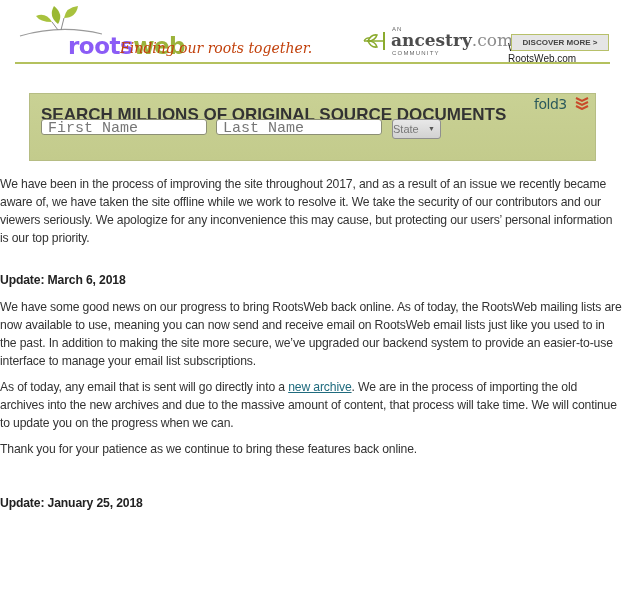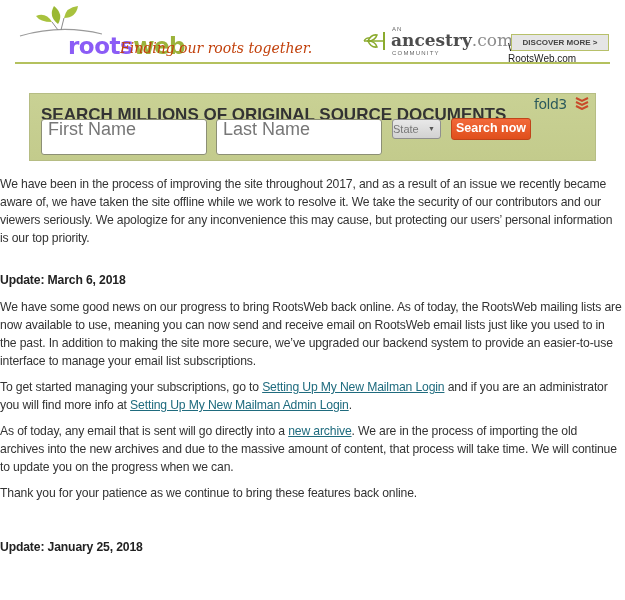--- a/index.html
+++ b/index.html
@@ -20,21 +20,21 @@
   .anc-icon { position: absolute; left: 0; top: 6px; width: 24px; height: 22px; }
   .anc-an { position: absolute; left: 30px; top: 2px; font-size: 6px; color: #666; letter-spacing: 1px; }
   .anc-word { position: absolute; left: 29px; top: 6px; font-family: "DejaVu Serif", serif; font-size: 17px; color: #4d4d4d; font-weight: bold; line-height: 20px; }
   .anc-word .dotcom { font-weight: normal; color: #8c8c8c; }
   .anc-community { position: absolute; left: 30px; top: 26px; font-size: 6px; color: #666; letter-spacing: 1.2px; }
 
   .search-box { position: absolute; left: 29px; top: 93px; width: 567px; height: 68px; background: linear-gradient(#c9d194, #c3cb8c); border: 1px solid #b6bd84; box-sizing: border-box; }
   .search-title { position: absolute; left: 11px; top: 11px; font-size: 17px; font-weight: bold; color: #333; }
   .fold3 { position: absolute; left: 504px; top: 2px; font-family: "DejaVu Sans", sans-serif; font-size: 14px; font-weight: normal; color: #2c5a5c; letter-spacing: -0.5px; }
   .fold3-chev { position: absolute; left: 545px; top: 2px; width: 14px; height: 14px; }
-  .search-input { position: absolute; top: 25px; height: 36px; border: 1px solid #8c8f75; border-radius: 3px; background: #fff; box-sizing: border-box; padding: 0 6px; font-family: Liberation Sans, sans-serif; font-size: 18px; color: #777; line-height: 18px; }
+  .search-input { position: absolute; top: 25px; height: 16px; border: 1px solid #8c8f75; border-radius: 3px; background: #fff; box-sizing: border-box; padding: 0 6px; font-family: Liberation Mono, monospace; font-size: 15px; color: #777; line-height: 18px; }
   .first-name { left: 11px; width: 166px; }
   .last-name { left: 186px; width: 166px; }
   .state-select { position: absolute; left: 362px; top: 25px; width: 49px; height: 20px; border: 1px solid #8f8f8f; border-radius: 3px; background: linear-gradient(#e8e8e8, #d2d2d2); box-sizing: border-box; font-size: 11px; color: #777; line-height: 18px; }
   .state-select .arrow { position: absolute; right: 5px; top: 0; font-size: 7px; color: #555; }
   .search-btn { position: absolute; left: 421px; top: 24px; width: 80px; height: 22px; background: linear-gradient(#f2693a, #e04f1c); border: 1px solid #c0441a; border-radius: 3px; box-sizing: border-box; color: #fff; font-weight: bold; font-size: 12.5px; text-align: center; line-height: 19px; cursor: pointer; }
 
   .content { position: absolute; left: 0; top: 175px; width: 624px; font-family: "Liberation Sans", sans-serif; font-size: 12.2px; line-height: 18px; color: #333; letter-spacing: -0.15px; }
   .content p { margin: 0 0 8px 0; }
   .content h4 { margin: 0 0 9px 0; font-size: 12.2px; font-weight: bold; color: #222; }
   .content a { color: #1f6b7e; text-decoration: underline; }
@@ -83,26 +83,24 @@
     <path d="M1 2 L7 5 L13 2" stroke="#c94a2a" stroke-width="2" fill="none"></path>
     <path d="M1 6 L7 9 L13 6" stroke="#c94a2a" stroke-width="2" fill="none"></path>
     <path d="M1 10 L7 13 L13 10" stroke="#c94a2a" stroke-width="2" fill="none"></path>
   </svg>
   <div class="search-input first-name">First Name</div>
   <div class="search-input last-name">Last Name</div>
   <div class="state-select">
     <span>State</span>
     <span class="arrow">▼</span>
   </div>
-  <div class="search-btn">Search now</div>
 </div>
 
 <div class="content">
   <p>We have been in the process of improving the site throughout 2017, and as a result of an issue we recently became aware of, we have taken the site offline while we work to resolve it. We take the security of our contributors and our viewers seriously. We apologize for any inconvenience this may cause, but protecting our users’ personal information is our top priority.</p>
   <div class="gap1"></div>
   <h4>Update: March 6, 2018</h4>
   <p>We have some good news on our progress to bring RootsWeb back online. As of today, the RootsWeb mailing lists are now available to use, meaning you can now send and receive email on RootsWeb email lists just like you used to in the past. In addition to making the site more secure, we’ve upgraded our backend system to provide an easier-to-use interface to manage your email list subscriptions.</p>
-  <p><span>To get started managing your subscriptions, go to </span><a>Setting Up My New Mailman Login</a><span> and if you are an administrator you will find more info at </span><a>Setting Up My New Mailman Admin Login</a><span>.</span></p>
   <p><span>As of today, any email that is sent will go directly into a </span><a>new archive</a><span>. We are in the process of importing the old archives into the new archives and due to the massive amount of content, that process will take time. We will continue to update you on the progress when we can.</span></p>
   <p>Thank you for your patience as we continue to bring these features back online.</p>
   <div class="gap2"></div>
   <h4>Update: January 25, 2018</h4>
 </div>
 
 </body></html>

